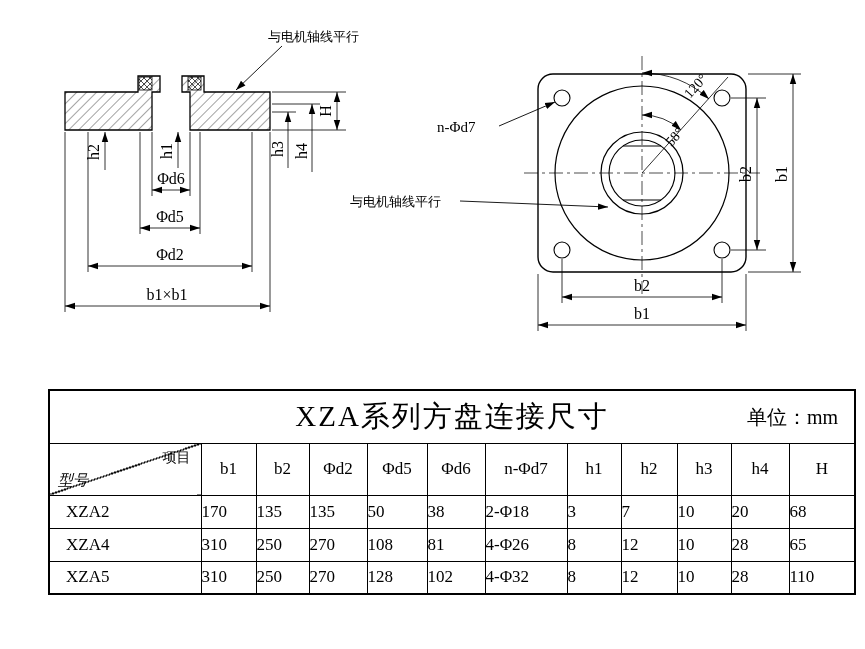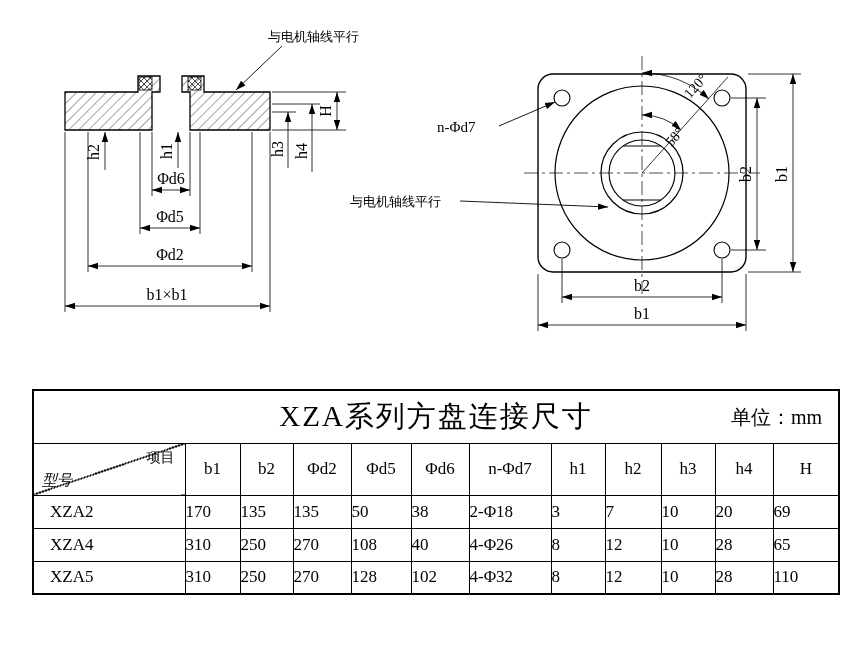--- a/index.html
+++ b/index.html
@@ -9,21 +9,21 @@
     font-family:"Liberation Serif","DejaVu Serif",serif; color:#000;
   }
   svg text { fill:#000; }
   .dim-text { font-size:16px; font-family:"Liberation Serif","DejaVu Serif",serif; }
   .angle-text { font-size:14px; font-family:"Liberation Serif","DejaVu Serif",serif; }
   .cn-text { font-size:13px; font-family:"Liberation Serif","DejaVu Serif",serif; }
   .leader-text { font-size:15px; font-family:"Liberation Serif","DejaVu Serif",serif; }
 
   table.spec {
     border-collapse:collapse; table-layout:fixed;
-    width:806px; margin-left:32px; margin-top:5px;
+    width:806px; margin-left:48px; margin-top:5px;
     border:2px solid #000;
   }
   table.spec th, table.spec td { border:1px solid #000; font-weight:normal; }
   .title-cell { height:53px; text-align:center; position:relative; vertical-align:middle; }
   .tbl-title { font-size:29px; letter-spacing:2px; }
   .tbl-unit { position:absolute; right:16px; bottom:12px; font-size:20px; letter-spacing:0; }
   .header-row th { height:52px; font-size:17px; text-align:center; vertical-align:middle; }
   .corner-cell {
     position:relative;
     background:linear-gradient(to bottom right,
@@ -240,29 +240,29 @@
       <td>170</td>
       <td>135</td>
       <td>135</td>
       <td>50</td>
       <td>38</td>
       <td>2-Φ18</td>
       <td>3</td>
       <td>7</td>
       <td>10</td>
       <td>20</td>
-      <td>69</td>
+      <td>68</td>
     </tr>
     <tr>
       <td class="model-cell">XZA4</td>
       <td>310</td>
       <td>250</td>
       <td>270</td>
       <td>108</td>
-      <td>40</td>
+      <td>81</td>
       <td>4-Φ26</td>
       <td>8</td>
       <td>12</td>
       <td>10</td>
       <td>28</td>
       <td>65</td>
     </tr>
     <tr>
       <td class="model-cell">XZA5</td>
       <td>310</td>

